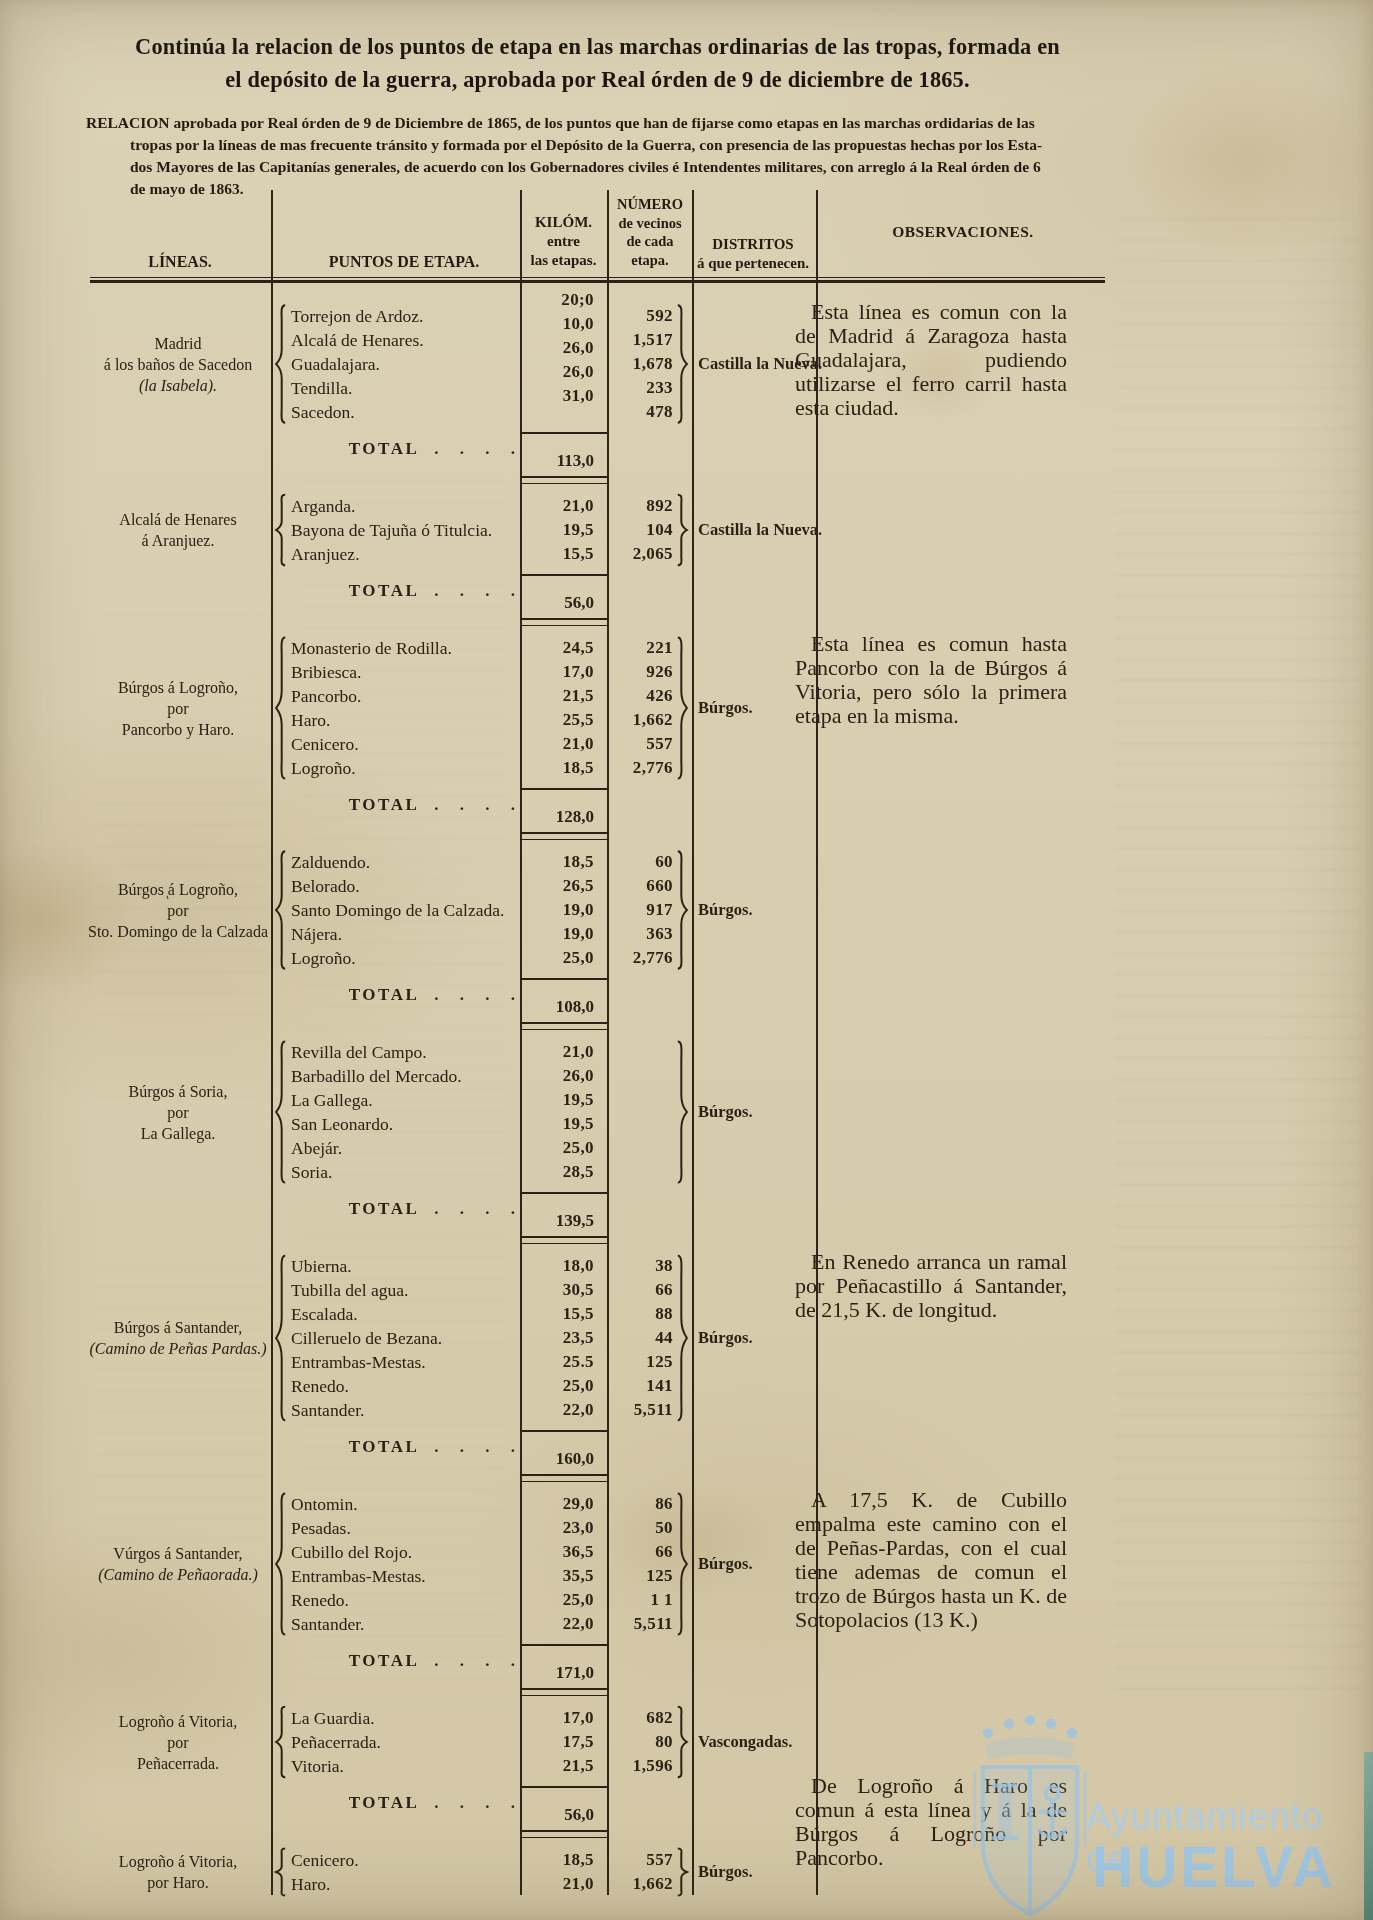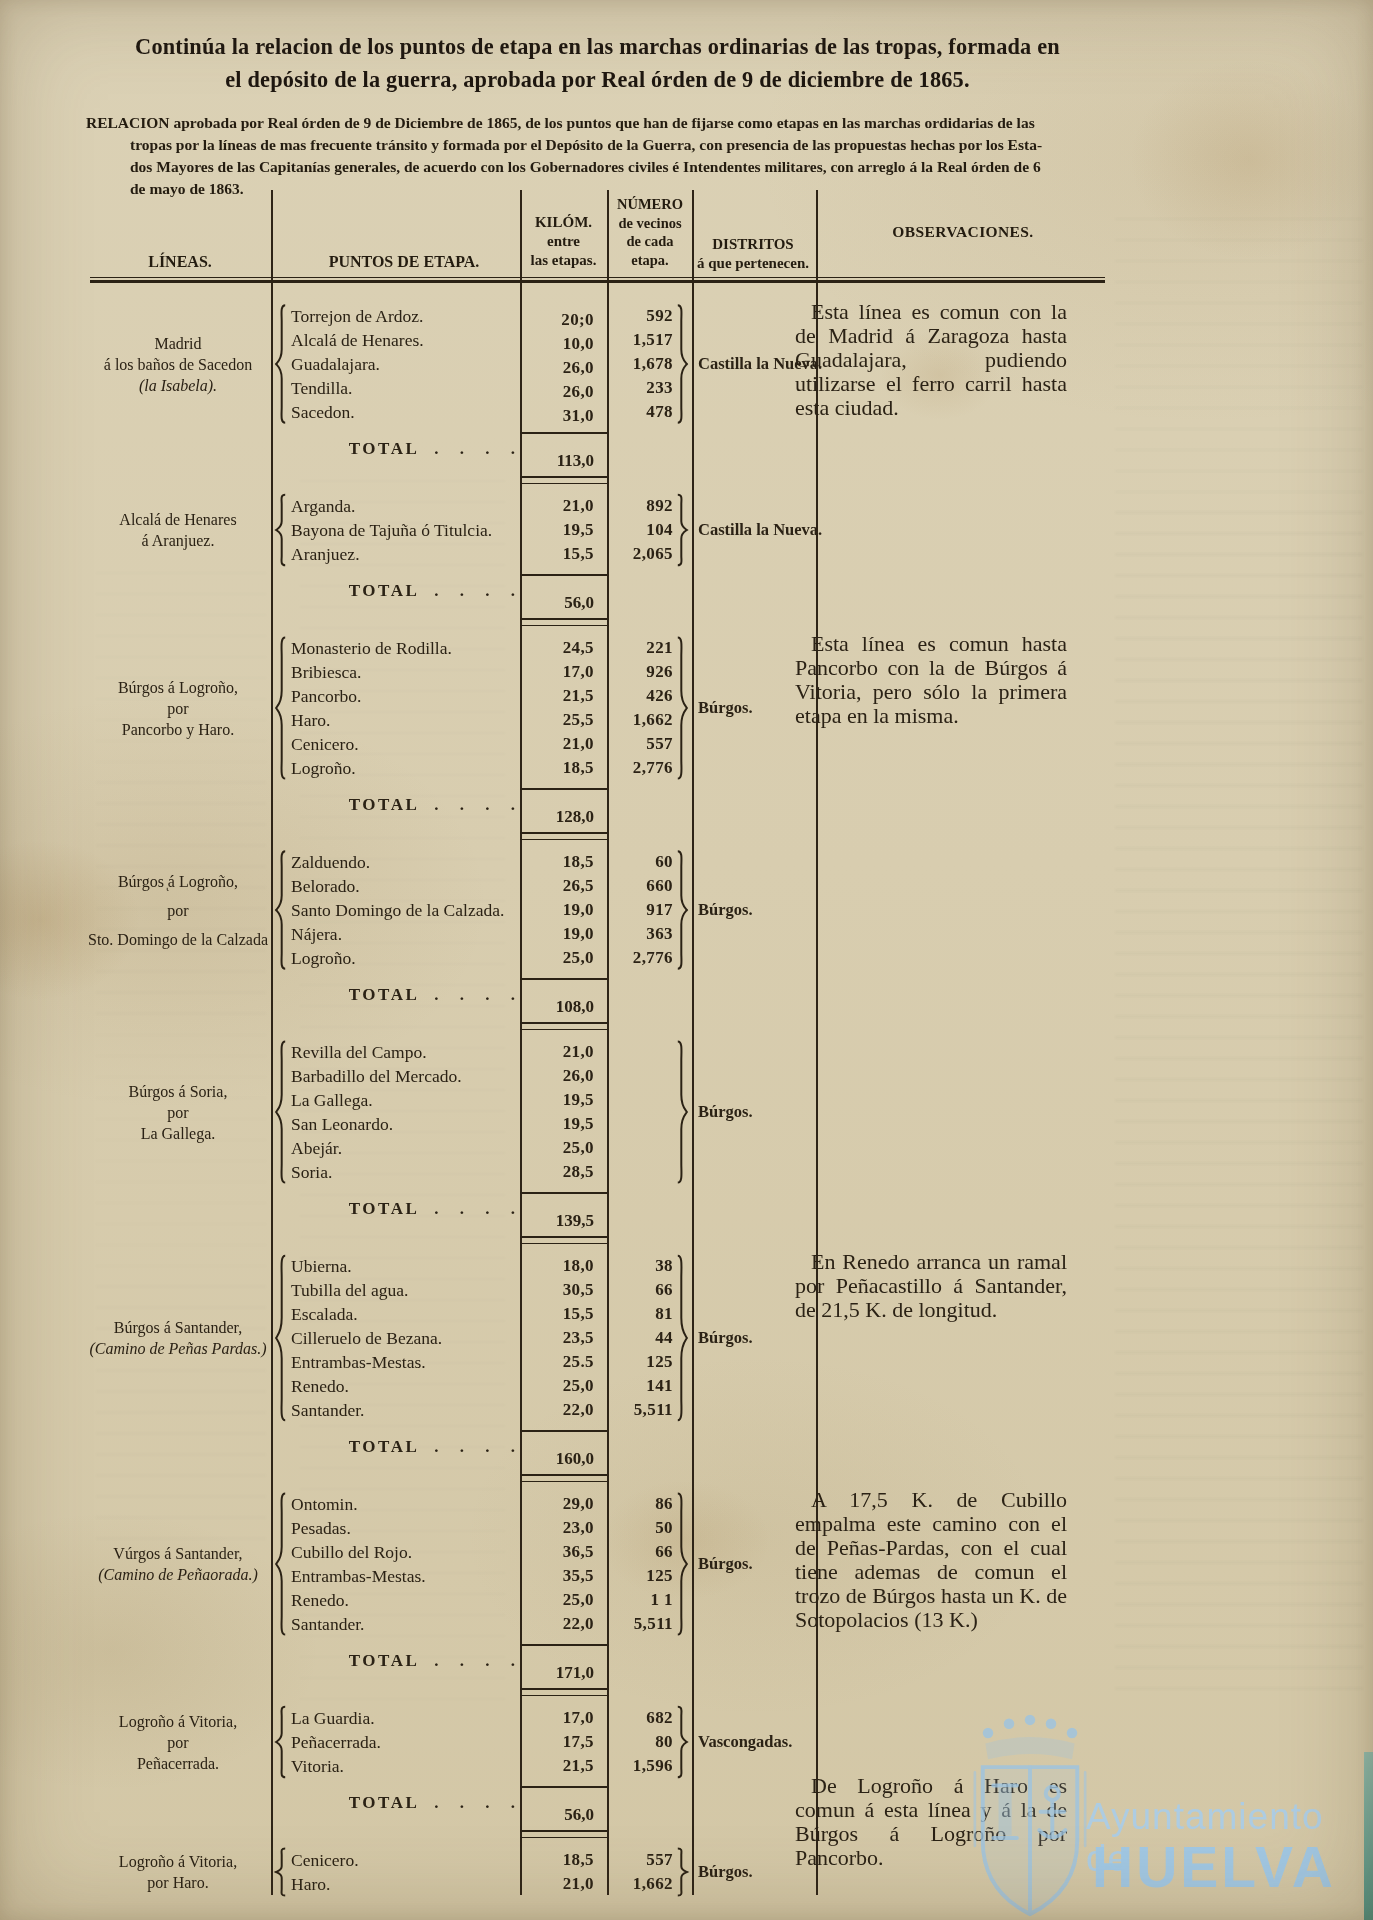--- a/index.html
+++ b/index.html
@@ -149,21 +149,21 @@
           <path d="M16,1 C9,1 11,8 11,14 L11,38 C11,46 6,48 3,50 C6,52 11,54 11,62 L11,86 C11,92 9,99 16,99" fill="none" stroke="#2b2215" stroke-width="2" vector-effect="non-scaling-stroke"></path>
         </svg>
       </div>
       <div class="puntos-list" style="top: 18px;">
             <div class="row">Torrejon de Ardoz.</div>
             <div class="row">Alcalá de Henares.</div>
             <div class="row">Guadalajara.</div>
             <div class="row">Tendilla.</div>
             <div class="row">Sacedon.</div>
           </div>
-      <div class="kilom-list" style="top: 22px; padding-left: 10px;">
+      <div class="kilom-list" style="top: 2px; padding-left: 10px;">
             <div class="row num">20;0</div>
             <div class="row num">10,0</div>
             <div class="row num">26,0</div>
             <div class="row num">26,0</div>
             <div class="row num">31,0</div>
           </div>
       <div class="vec-list" style="top: 18px;">
             <div class="row num">592</div>
             <div class="row num">1,517</div>
             <div class="row num">1,678</div>
@@ -263,21 +263,21 @@
       </div>
       <div class="c-dist" style="top: 18px; height: 144px;">Búrgos.</div>
       <div class="c-obs">Esta línea es comun hasta Pancorbo con la de Búrgos á Vitoria, pero sólo la primera etapa en la misma.</div>
       <div class="trow" style="top: 170px;">
         <div class="tlabel"><span class="tlabel-text">TOTAL</span><span class="tdots">. . . .</span></div>
         <div class="tkm">128,0</div>
       </div>
     </div>
 
     <div class="group" style="height: 190px;">
-      <div class="c-lineas" style="top: 18px; height: 120px; gap: 8px;">
+      <div class="c-lineas" style="top: 18px; height: 120px;">
             <div>Búrgos ͅá Logroño,</div>
             <div>por</div>
             <div>Sto. Domingo de la Calzada</div>
           </div>
       <div class="brace-l" style="top: 18px; height: 120px;">
         <svg viewBox="0 0 20 100" preserveAspectRatio="none">
           <path d="M16,1 C9,1 11,8 11,14 L11,38 C11,46 6,48 3,50 C6,52 11,54 11,62 L11,86 C11,92 9,99 16,99" fill="none" stroke="#2b2215" stroke-width="2" vector-effect="non-scaling-stroke"></path>
         </svg>
       </div>
       <div class="puntos-list" style="top: 18px;">
@@ -378,21 +378,21 @@
             <div class="row num">30,5</div>
             <div class="row num">15,5</div>
             <div class="row num">23,5</div>
             <div class="row num">25.5</div>
             <div class="row num">25,0</div>
             <div class="row num">22,0</div>
           </div>
       <div class="vec-list" style="top: 18px;">
             <div class="row num">38</div>
             <div class="row num">66</div>
-            <div class="row num">81</div>
+            <div class="row num">88</div>
             <div class="row num">44</div>
             <div class="row num">125</div>
             <div class="row num">141</div>
             <div class="row num">5,511</div>
           </div>
       <div class="brace-r" style="top: 18px; height: 168px;">
         <svg viewBox="0 0 20 100" preserveAspectRatio="none">
           <path d="M4,1 C11,1 9,8 9,14 L9,38 C9,46 14,48 17,50 C14,52 9,54 9,62 L9,86 C9,92 11,99 4,99" fill="none" stroke="#2b2215" stroke-width="2" vector-effect="non-scaling-stroke"></path>
         </svg>
       </div>

